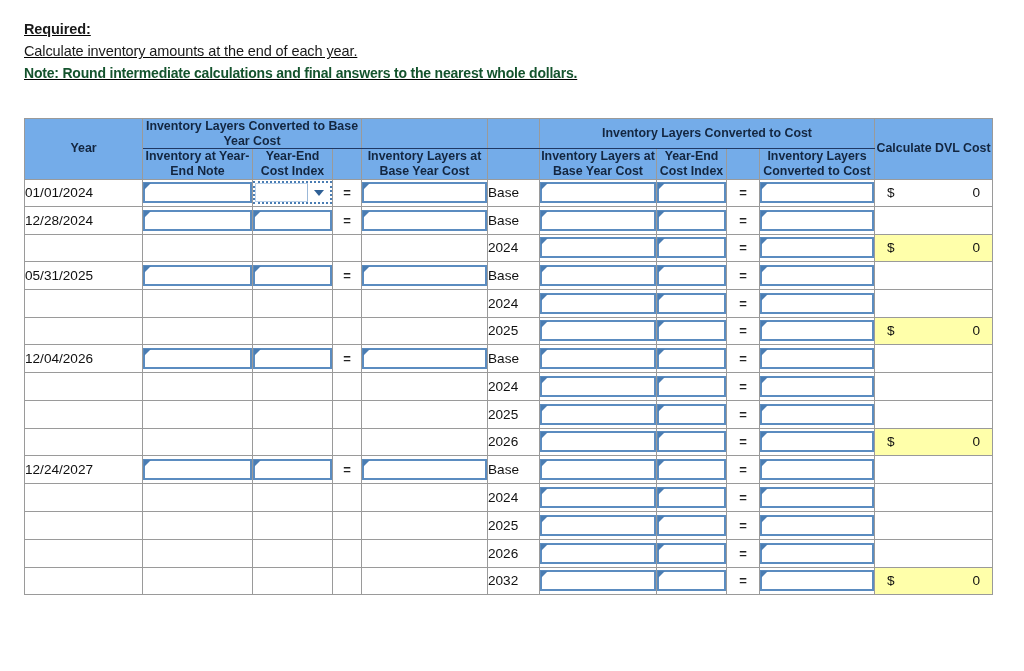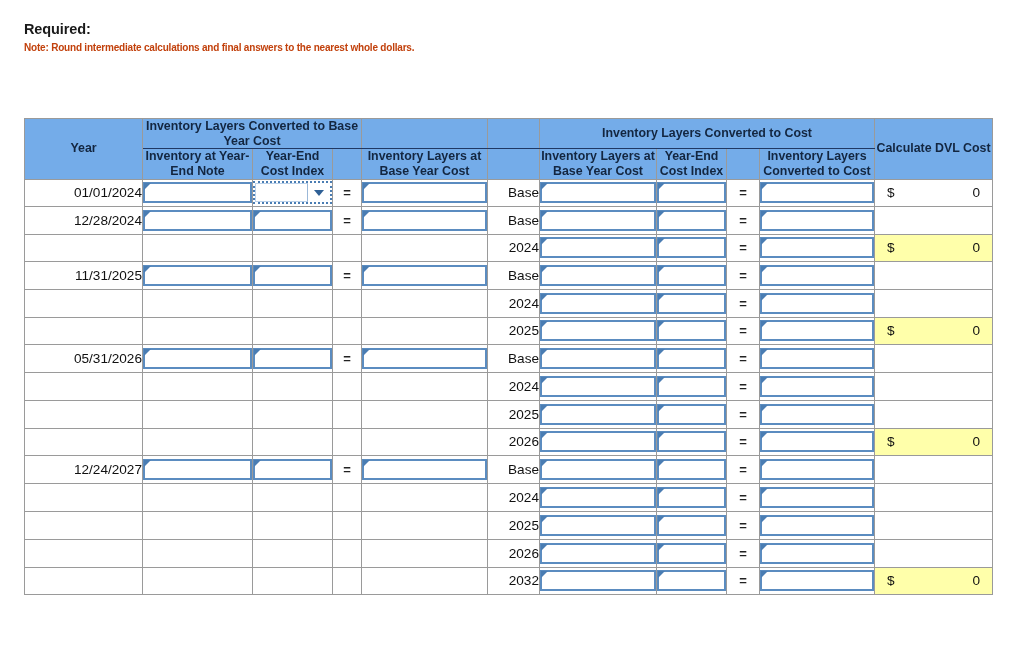--- a/index.html
+++ b/index.html
@@ -13,43 +13,44 @@
     font-family: "Liberation Sans", sans-serif;
     color: #000000;
     overflow: hidden;
   }
 
   .page {
     position: relative;
     width: 1024px;
     height: 671px;
     box-sizing: border-box;
+    text-decoration: underline;
   }
 
   
   .prompt {
     padding: 18px 0 0 24px;
   }
   .prompt-required {
     font-size: 14.5px;
     font-weight: bold;
     color: #1a1a1a;
     line-height: 1.55;
     letter-spacing: -0.1px;
   }
   .prompt-line {
     font-size: 14.5px;
     color: #1a1a1a;
     line-height: 1.55;
     letter-spacing: -0.1px;
   }
   .prompt-note {
-    font-size: 10px;
+    font-size: 14px;
     font-weight: bold;
-    color: #c2410c;
+    color: #14532d;
     line-height: 1.55;
     letter-spacing: -0.2px;
   }
 
   
   .tbl-wrap {
     position: absolute;
     left: 24px;
     top: 118px;
     width: 958px;
@@ -80,28 +81,28 @@
   .hdr-group {
     border-bottom: 1px solid #1f3864 !important;
   }
   .hdr-blank {
     background: #74ace9;
   }
 
   
   .date-cell {
     font-size: 13.6px;
-    text-align: right;
+    text-align: left;
     height: 27px;
     color: #111111;
     padding-left: 2px;
   }
   .layer-cell {
     font-size: 13.6px;
-    text-align: right;
+    text-align: left;
     height: 27px;
     color: #111111;
   }
   .eq-cell {
     font-size: 13px;
     font-weight: bold;
     text-align: center;
     color: #222222;
   }
   .blank-cell { background: #ffffff; }
@@ -195,20 +196,21 @@
   .col-conv      { width: 115px; }
   .col-dvl       { width: 118px; }
 </style>
 </head>
 <body>
 
 <div class="page">
 
   <div class="prompt">
     <div class="prompt-required">Required:</div>
+    <div class="prompt-line">Calculate inventory amounts at the end of each year.</div>
     <div class="prompt-note">Note: Round intermediate calculations and final answers to the nearest whole dollars.</div>
   </div>
 
   <div class="tbl-wrap">
     <table class="dvl">
       <colgroup>
         <col class="col-date">
           <col class="col-inv-ye">
           <col class="col-idx1">
           <col class="col-eq1">
@@ -322,21 +324,21 @@
               <div class="inp"></div>
             </td>
             <td class="dvl-cell hl">
               <div class="dvl-money">
                 <span>$</span>
                 <span>0</span>
               </div>
             </td>
           </tr>
           <tr>
-            <td class="date-cell">11/31/2025</td>
+            <td class="date-cell">05/31/2025</td>
             <td class="cell-input-host">
               <div class="inp"></div>
             </td>
             <td class="cell-input-host">
               <div class="inp"></div>
             </td>
             <td class="eq-cell">=</td>
             <td class="cell-input-host">
               <div class="inp"></div>
             </td>
@@ -394,21 +396,21 @@
               <div class="inp"></div>
             </td>
             <td class="dvl-cell hl">
               <div class="dvl-money">
                 <span>$</span>
                 <span>0</span>
               </div>
             </td>
           </tr>
           <tr>
-            <td class="date-cell">05/31/2026</td>
+            <td class="date-cell">12/04/2026</td>
             <td class="cell-input-host">
               <div class="inp"></div>
             </td>
             <td class="cell-input-host">
               <div class="inp"></div>
             </td>
             <td class="eq-cell">=</td>
             <td class="cell-input-host">
               <div class="inp"></div>
             </td>

